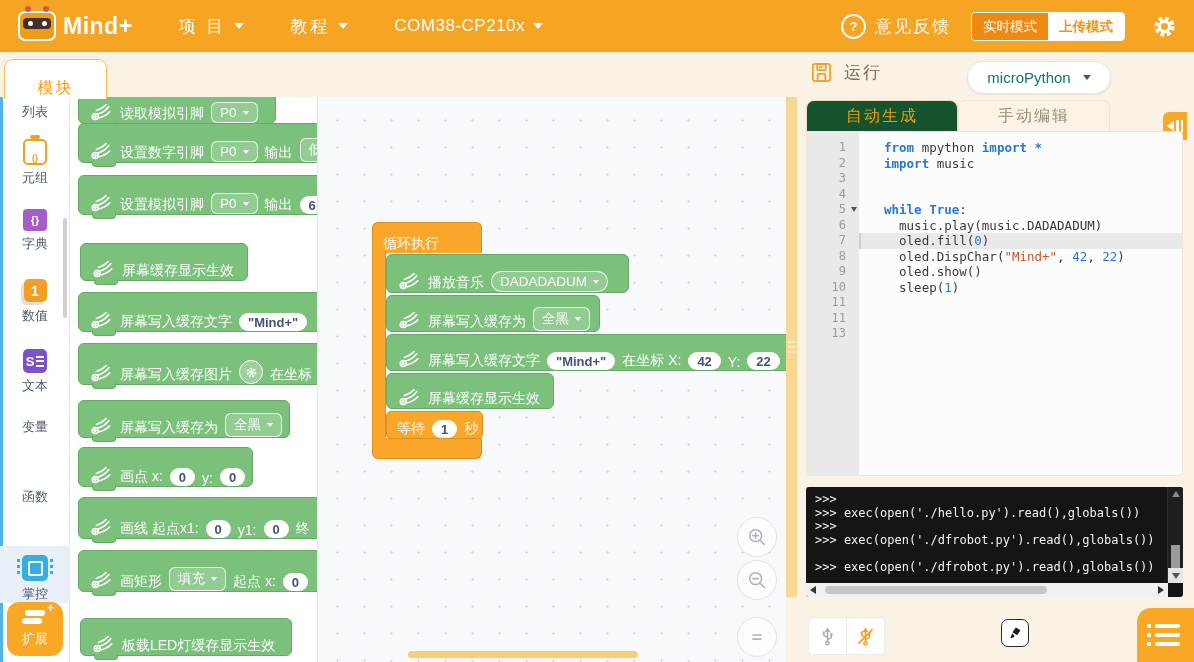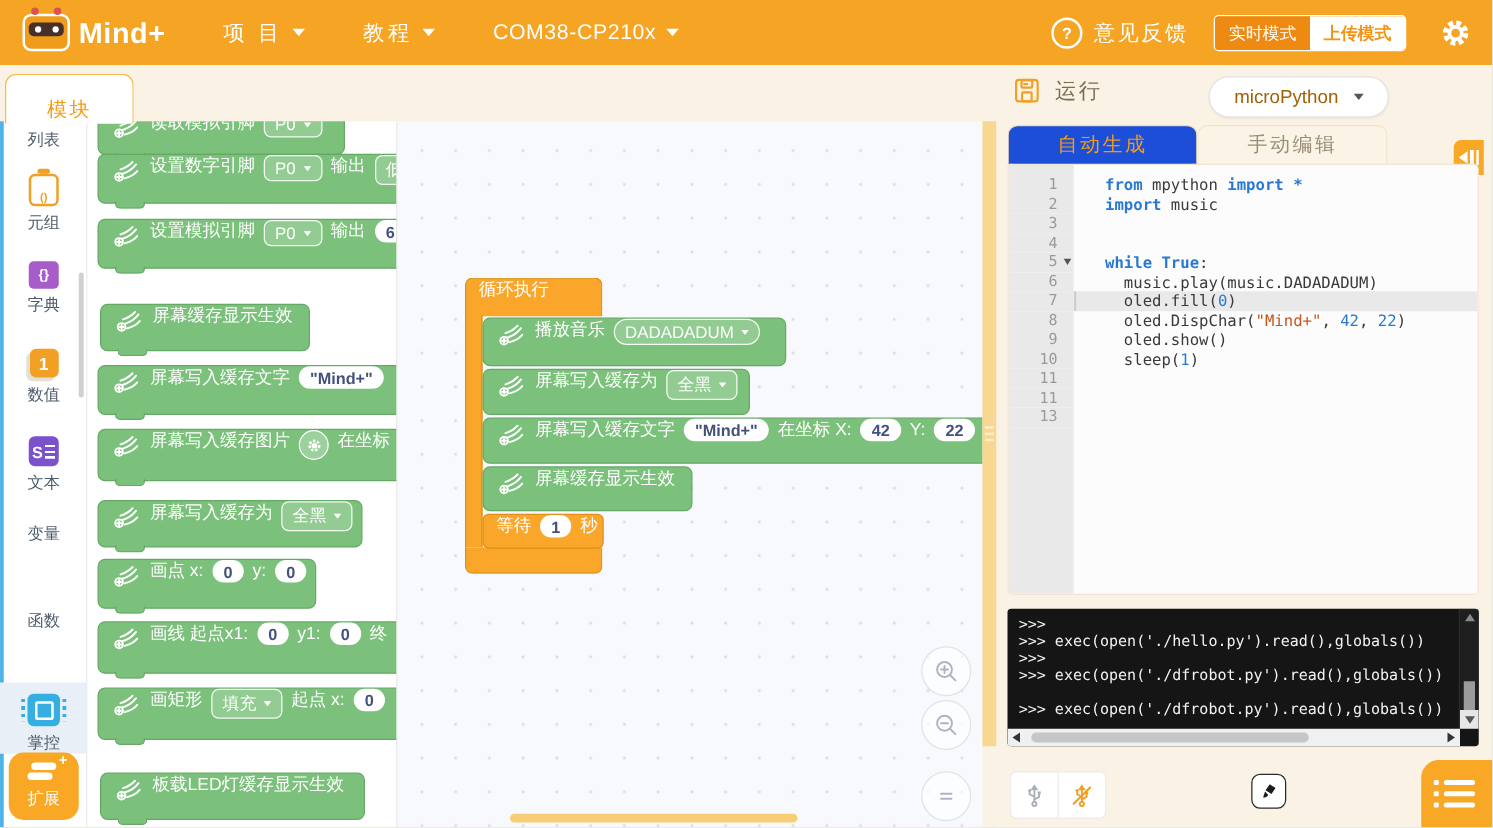--- a/index.html
+++ b/index.html
@@ -31,21 +31,21 @@
   .gear{margin-left:26px;display:flex}
 
   
   .module-tab{position:absolute;left:4px;top:59px;width:101px;height:39px;background:#fff;
               border:1px solid #F4BE55;border-bottom:none;border-radius:9px 9px 0 0;color:#F49C12;
               font-size:16px;display:flex;align-items:flex-end;justify-content:center;z-index:6;letter-spacing:2px}
   .run-btn{position:absolute;left:810px;top:61px;display:flex;align-items:center;gap:11px;
            color:#7C6C52;font-size:17px;letter-spacing:2px;cursor:pointer}
   .lang-select{position:absolute;left:967px;top:61px;width:142px;height:31px;background:#fff;
                border:1px solid #E3E3E3;border-radius:16px;display:flex;align-items:center;justify-content:center;
-               gap:12px;font-size:15px;color:#a16207;box-shadow:0 1px 2px rgba(0,0,0,.06);cursor:pointer}
+               gap:12px;font-size:15px;color:#0f766e;box-shadow:0 1px 2px rgba(0,0,0,.06);cursor:pointer}
   .car2{width:0;height:0;border-left:4px solid transparent;border-right:4px solid transparent;border-top:5px solid #555}
 
   
   .sidebar{position:absolute;left:0;top:97px;width:70px;height:565px;background:#fff;border-right:1px solid #E8E8E8;box-sizing:border-box}
   .sidebar:before{content:"";position:absolute;left:0;top:0;bottom:0;width:3px;background:#4FB3E8}
   .cat{position:absolute;width:70px;text-align:center;color:#4E5D6C;font-size:13px;cursor:pointer}
   .cat-sel-bg{position:absolute;left:0;top:449px;width:70px;height:57px;background:#E9EFF7}
   .cat-scroll{position:absolute;right:2px;top:121px;width:4px;height:100px;background:#D0D0D0;border-radius:2px}
   .tuple-icon{width:20px;height:22px;border:2.5px solid #F2A024;border-radius:5px;margin:0 auto 4px;position:relative;
               color:#F2A024;font-weight:bold;font-size:9px;display:flex;align-items:flex-end;justify-content:center}
@@ -71,21 +71,21 @@
   .ext-ic i{position:absolute;height:6px;border-radius:3px;background:#fff}
   .ext-ic i:nth-child(1){left:3px;top:0;width:20px}
   .ext-ic i:nth-child(2){left:0;top:8px;width:20px}
   .ext-ic:after{content:"+";position:absolute;right:-6px;top:-9px;font-size:12px;font-weight:bold;color:#fff}
 
   
   .palette{position:absolute;left:70px;top:97px;width:248px;height:565px;background:#fff;
            border-right:1px solid #E6E6E6;box-sizing:border-box;overflow:hidden}
 
   
-  .gblock,.oblock{position:absolute;display:flex;align-items:flex-start;gap:7px;padding:0 10px;box-sizing:border-box;
+  .gblock,.oblock{position:absolute;display:flex;align-items:flex-end;gap:7px;padding:0 10px;box-sizing:border-box;
           color:#fff;font-size:14px;white-space:nowrap;border-radius:6px;cursor:grab}
   .gblock{background:#7BC17B;border:1px solid #65A965}
   .oblock{background:#F9A62A;border:1px solid #DE9018}
   .bump{position:absolute;left:13px;bottom:-5px;width:22px;height:5px;background:inherit;
         border:1px solid inherit;border-radius:0 0 4px 4px}
   .gblock .bump{background:#7BC17B;border:1px solid #65A965;border-top:none}
   .hicon{width:24px;height:24px;flex:0 0 auto;display:flex}
   .hicon svg{width:100%;height:100%}
   .dd{display:inline-flex;align-items:center;gap:6px;background:rgba(255,255,255,.18);
       border:1px solid rgba(255,255,255,.9);border-radius:6px;padding:2px 8px;font-size:13.5px;cursor:pointer}
@@ -108,21 +108,21 @@
 
   
   .divider{position:absolute;left:786px;top:97px;width:11px;height:500px;background:#F7D791;z-index:5;cursor:col-resize;
            display:flex;flex-direction:column;align-items:center;justify-content:center;gap:3px}
   .divider i{width:7px;height:2px;background:#FCEBC8}
 
   
   .rpanel{position:absolute;left:797px;top:97px;width:397px;height:565px;background:#FAF2E4}
   .rtab{position:absolute;top:3px;height:31px;width:152px;display:flex;align-items:center;justify-content:center;
         font-size:16px;letter-spacing:2px;border-radius:8px 8px 0 0;cursor:pointer;box-sizing:border-box}
-  .rtab-auto{left:9px;background:#1d4ed8;color:#F49C12;border:1px solid #F0DCB4;border-bottom:none;z-index:2}
+  .rtab-auto{left:9px;background:#14532d;color:#F49C12;border:1px solid #F0DCB4;border-bottom:none;z-index:2}
   .rtab-manual{left:161px;background:#FBF4E6;color:#9A8E76;border:1px solid #F0E4C8;border-bottom:none}
   .collapse-btn{position:absolute;left:366px;top:15px;width:24px;height:28px;background:#F9A825;border-radius:6px 0 0 6px;
                 display:flex;align-items:center;justify-content:center;gap:2px;cursor:pointer}
   .collapse-btn .tri{width:0;height:0;border-top:5px solid transparent;border-bottom:5px solid transparent;border-right:7px solid #fff}
   .collapse-btn .bar{width:2.5px;height:12px;background:#fff}
 
   .codebox{position:absolute;left:9px;top:34px;width:377px;height:345px;background:#FCFCFC;border:1px solid #F0E6D0;
            border-radius:0 4px 4px 4px;overflow:hidden;font-family:"DejaVu Sans Mono",monospace;font-size:12.5px;
            display:flex;flex-direction:column;box-sizing:border-box}
   .crow{display:flex;height:15.5px;line-height:15.5px;flex:0 0 auto}

